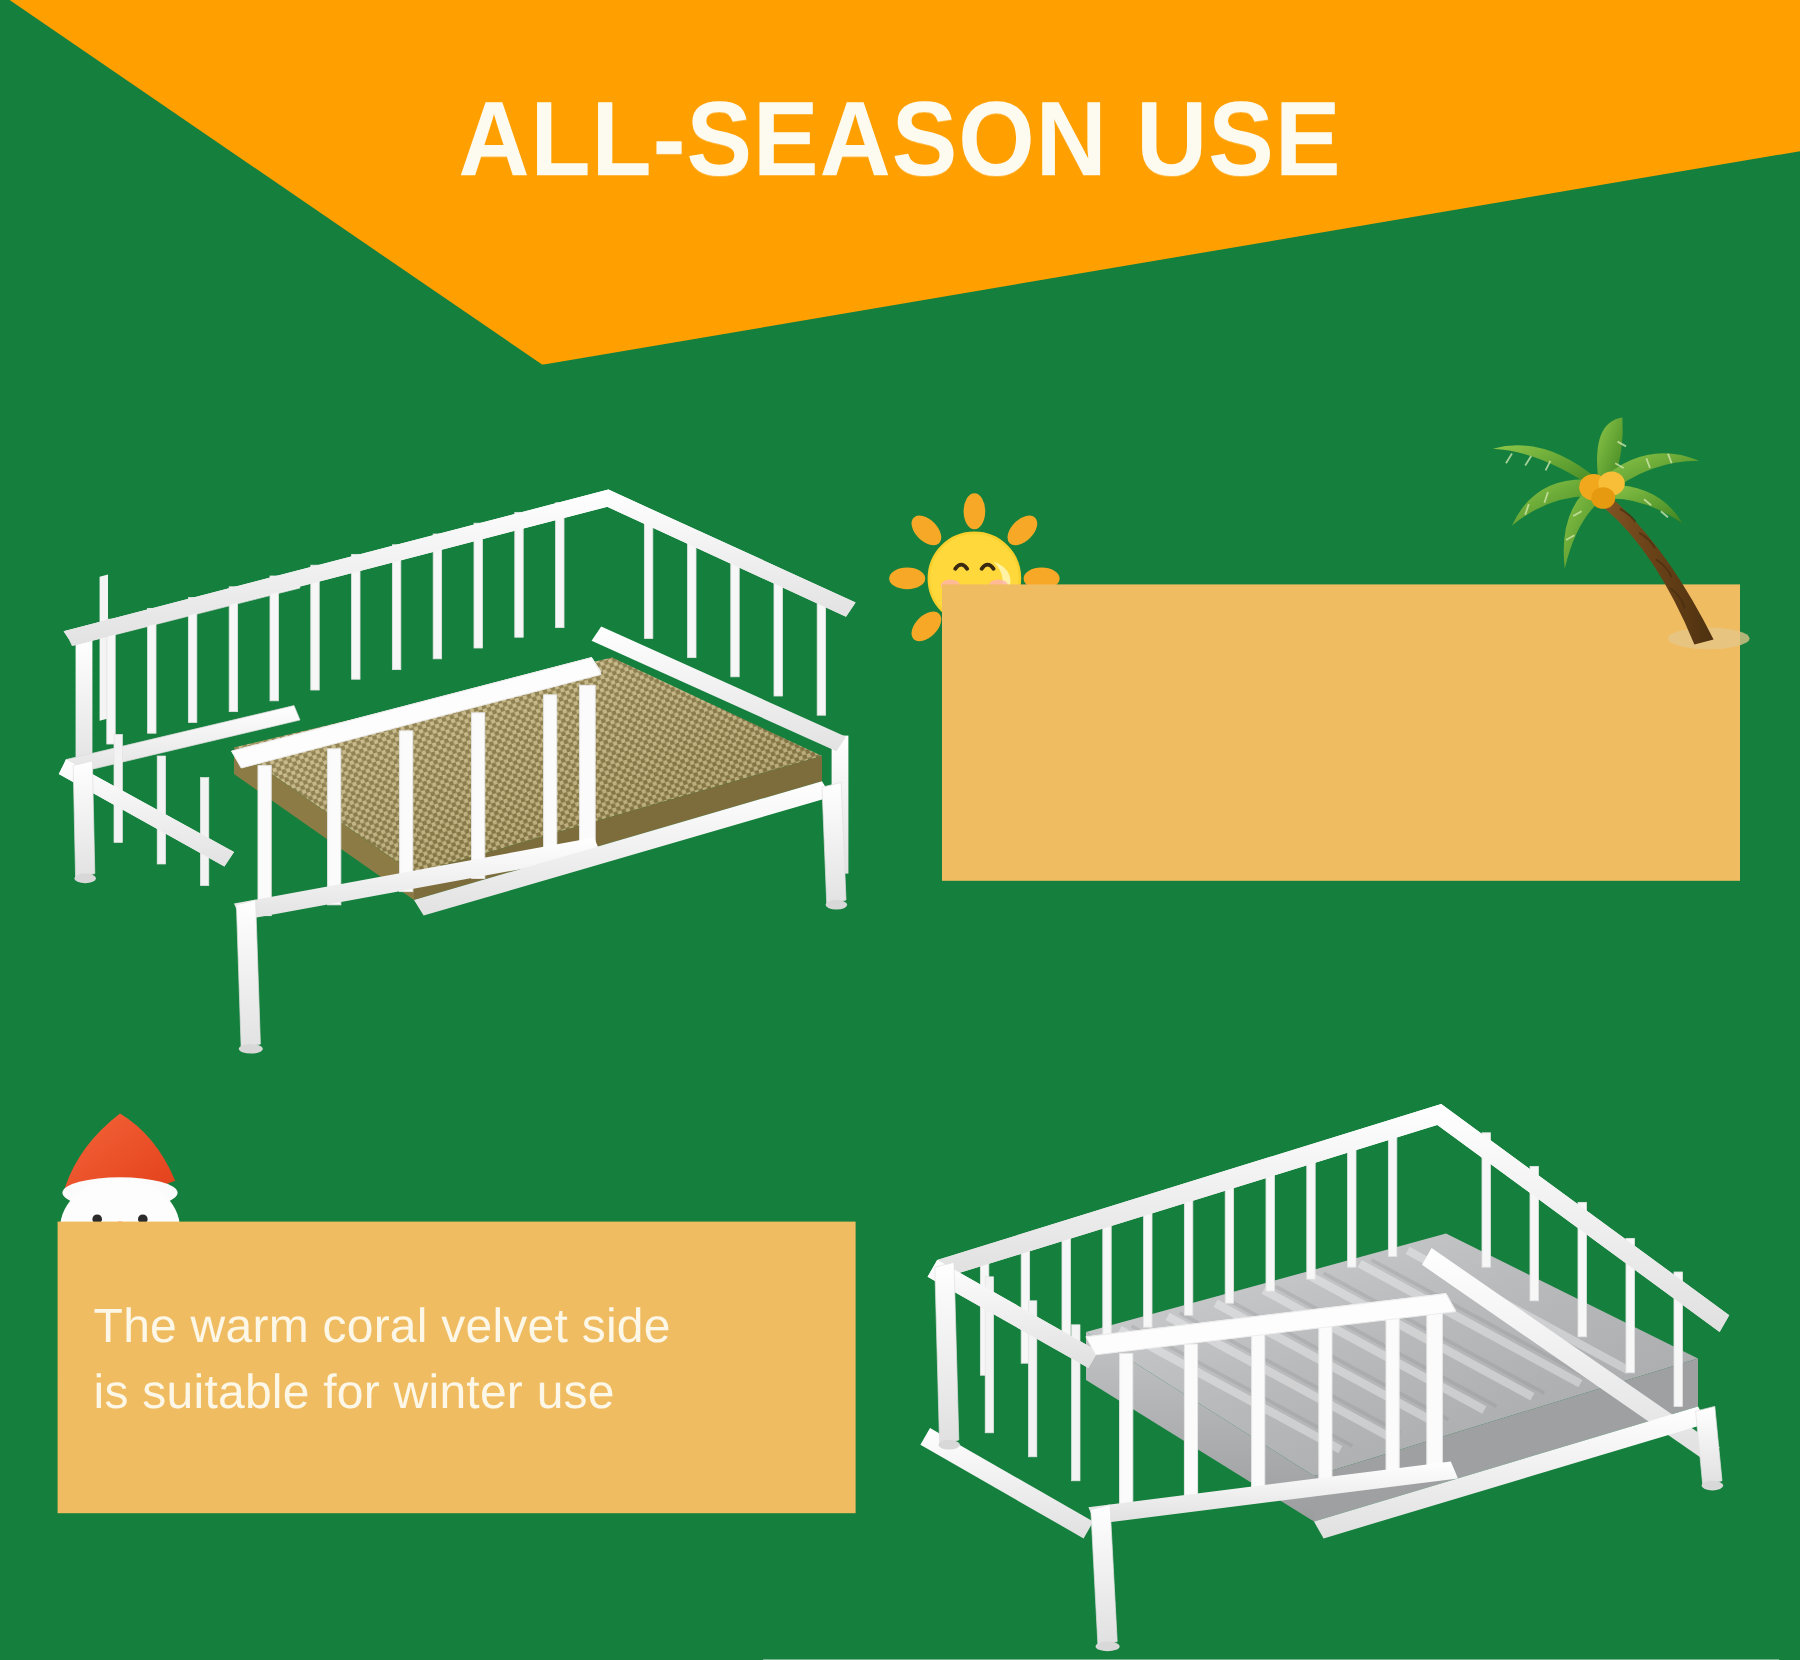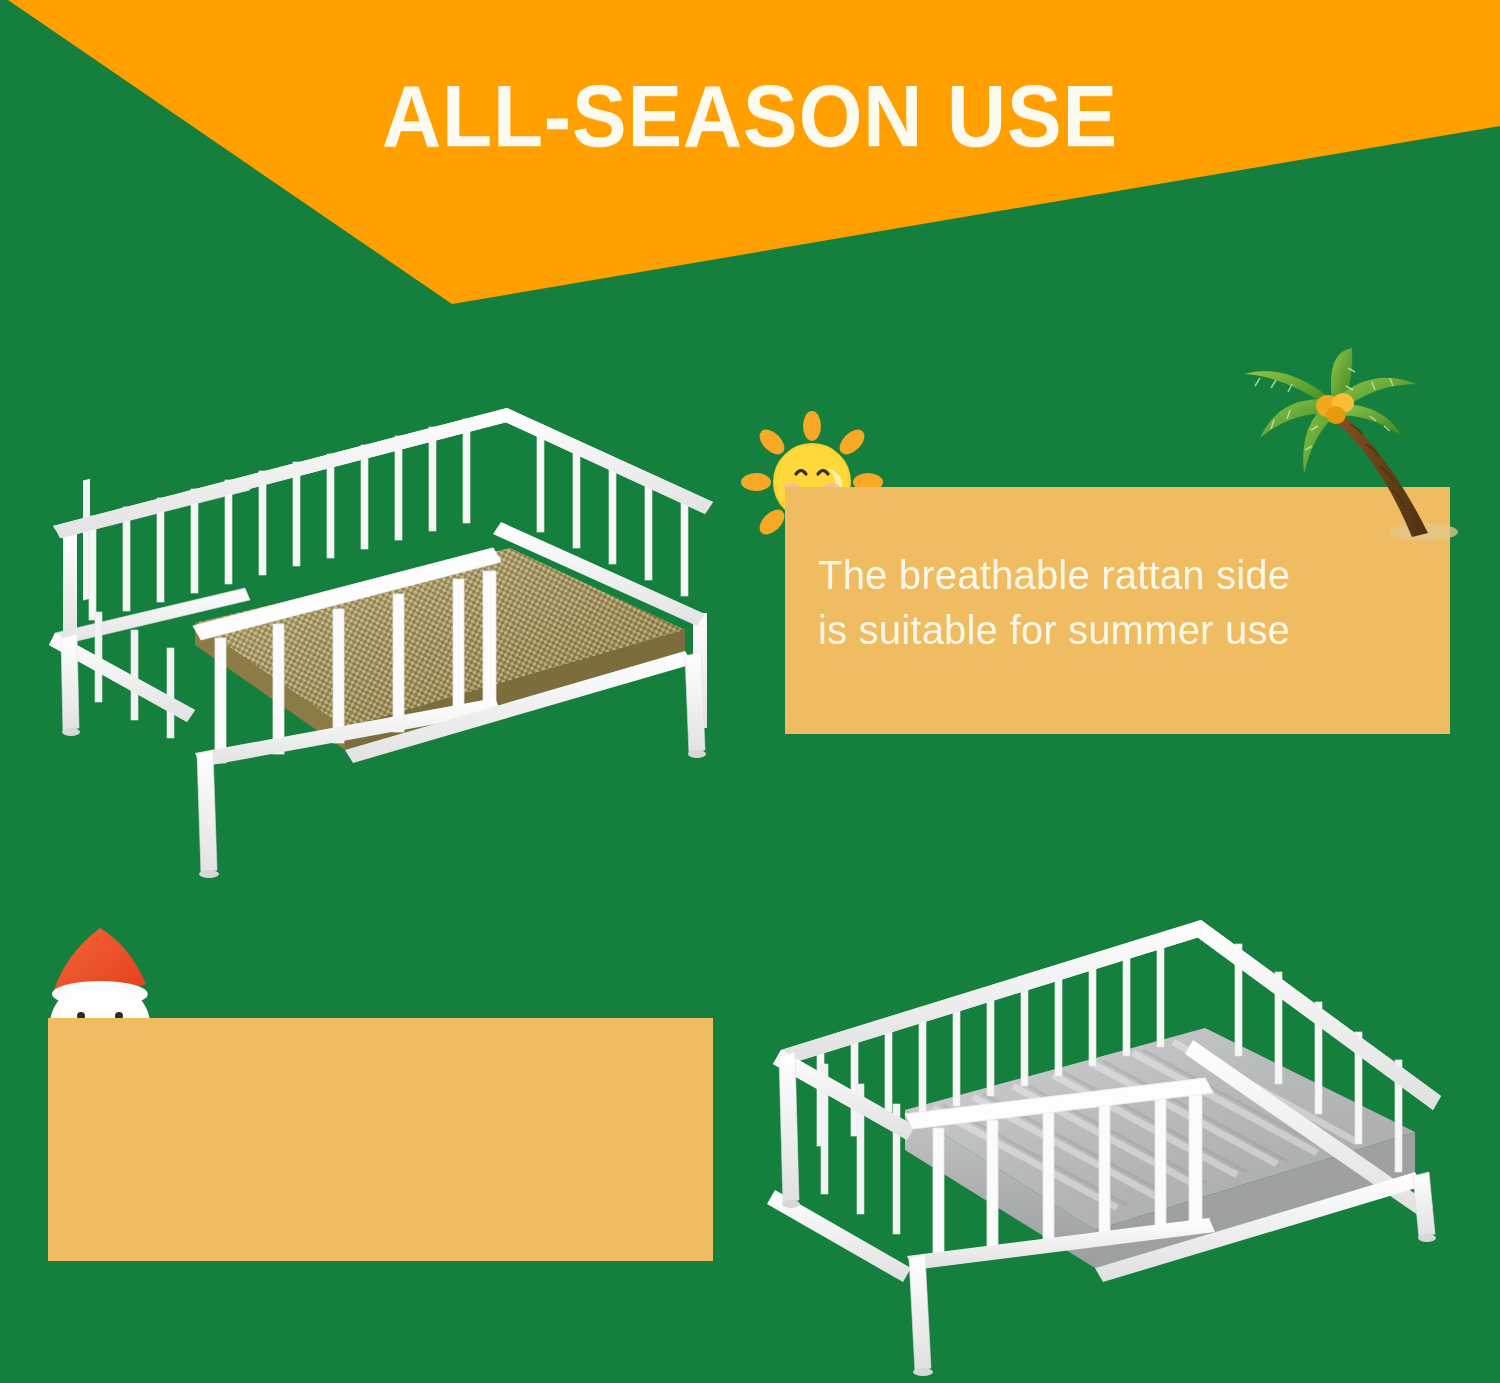--- a/index.html
+++ b/index.html
@@ -208,22 +208,20 @@
         <path d="M54 62 q5 -7 10 0"></path>
         <path d="M76 62 q5 -7 10 0"></path>
         <path d="M62 80 q8 9 16 0"></path>
       </g>
       <ellipse cx="50" cy="76" rx="8" ry="5" fill="#ffb0ad" opacity="0.8"></ellipse>
       <ellipse cx="90" cy="76" rx="8" ry="5" fill="#ffb0ad" opacity="0.8"></ellipse>
     </svg>
   </div>
 
   <div class="caption-box" id="summer-box"></div>
-  <div class="caption-text" id="summer-text">The breathable rattan side
-is suitable for summer use</div>
 
   <div class="palm-icon">
     <svg width="250" height="200" viewBox="0 0 250 200">
       <defs>
         <linearGradient id="trunkG" x1="0" y1="0" x2="1" y2="0">
           <stop offset="0" stop-color="#8a5c28"></stop>
           <stop offset="0.5" stop-color="#6b4318"></stop>
           <stop offset="1" stop-color="#4e3110"></stop>
         </linearGradient>
         <linearGradient id="frondG" x1="0" y1="0" x2="1" y2="1">
@@ -313,20 +311,22 @@
       <ellipse cx="50" cy="168" rx="16" ry="14" fill="#fdfdfd"></ellipse>
       <ellipse cx="104" cy="170" rx="16" ry="14" fill="#fdfdfd"></ellipse>
       <g stroke="#ddd" stroke-width="1.4" fill="none">
         <path d="M46 164 l0 10 M52 164 l0 10"></path>
         <path d="M100 166 l0 10 M106 166 l0 10"></path>
       </g>
     </svg>
   </div>
 
   <div class="caption-box" id="winter-box"></div>
+  <div class="caption-text" id="winter-text">The warm coral velvet side
+is suitable for winter use</div>
 
   <div class="product" id="product-winter">
     <svg width="740" height="483" viewBox="0 0 740 483">
       <defs>
         <linearGradient id="frameG2" x1="0" y1="0" x2="0" y2="1">
           <stop offset="0" stop-color="#ffffff"></stop>
           <stop offset="1" stop-color="#e0e0e0"></stop>
         </linearGradient>
         <linearGradient id="velvetG" x1="0" y1="0" x2="1" y2="1">
           <stop offset="0" stop-color="#d2d3d5"></stop>

